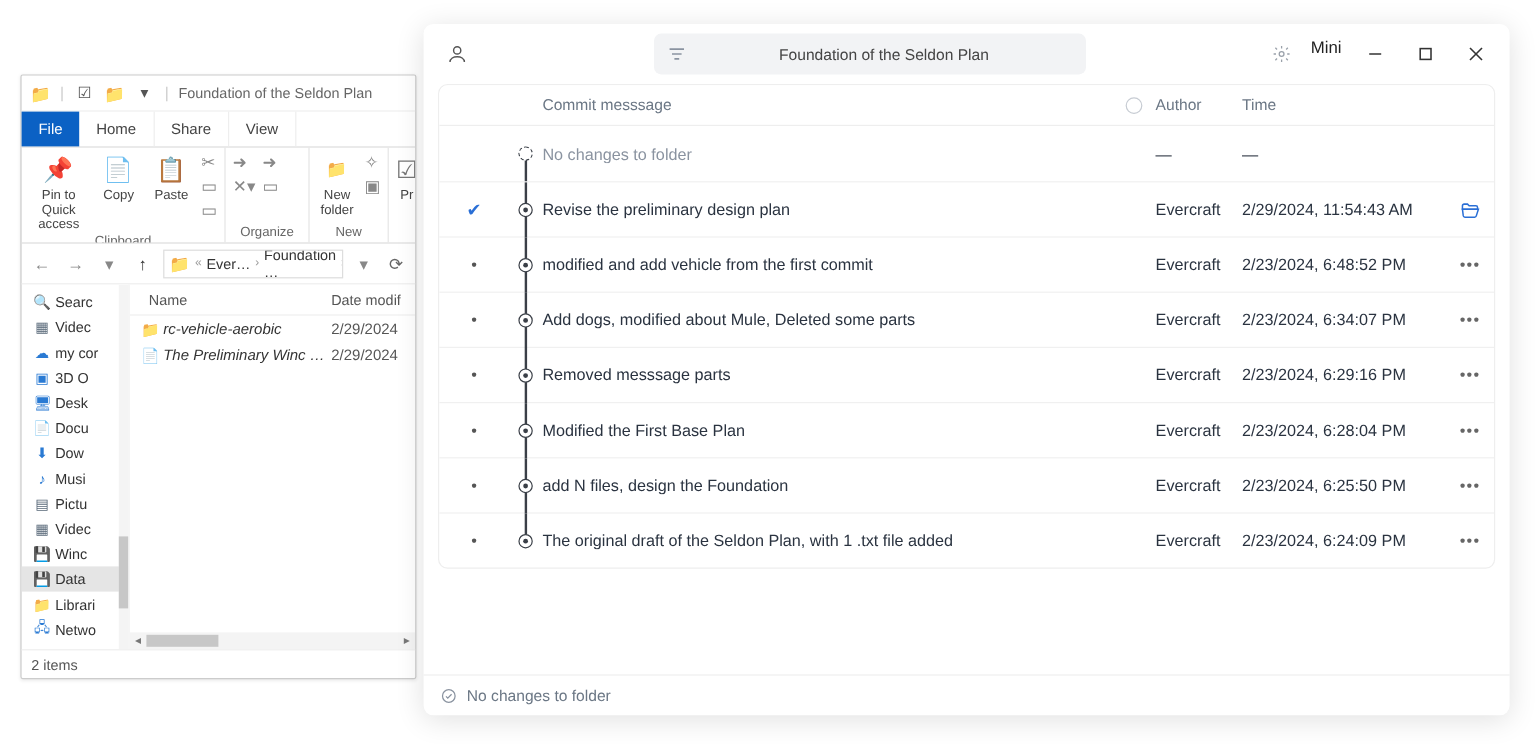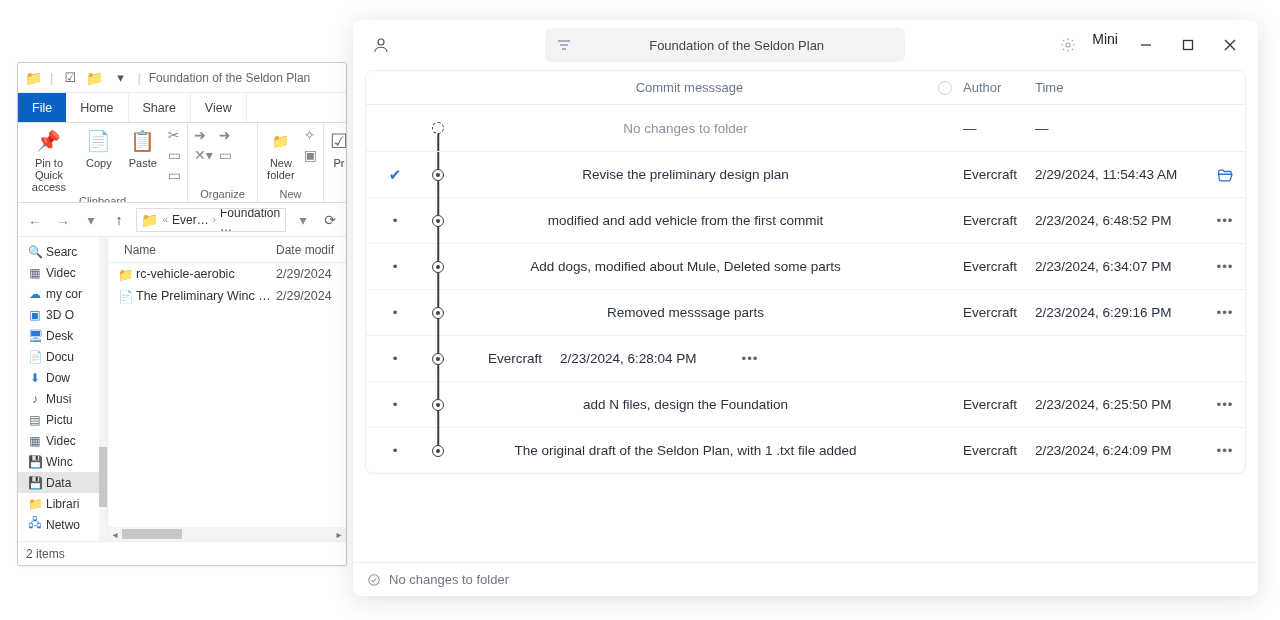--- a/index.html
+++ b/index.html
@@ -50,21 +50,21 @@
   .ti-blue { color:#2a7ad3; }
   .ti-yellow { color:#f5bc2e; }
   .ti-mono { color:#5a6a7a; }
 
   .files { flex:1; display:flex; flex-direction:column; overflow:hidden; position:relative; }
   .fhdr { height:26px; display:flex; align-items:center; border-bottom:1px solid #eee; font-size:12px; color:#555; }
   .fcol-name { flex:1; padding-left:16px; }
   .fcol-date { width:70px; }
   .frow { height:22px; display:flex; align-items:center; font-size:12.5px; color:#333; }
   .frow .fi { width:28px; padding-left:10px; }
-  .frow .fn { flex:1; white-space:nowrap; overflow:hidden; text-overflow:ellipsis; }
+  .frow .fn { flex:1; white-space:nowrap; overflow:hidden; text-overflow:ellipsis;font-style:italic; }
   .frow .fd { width:70px; color:#555; white-space:nowrap; overflow:hidden; }
   .files-hscroll { position:absolute; left:0; bottom:0; right:0; height:14px; background:#f4f4f4; display:flex; align-items:center; }
   .hs-arrow { width:14px; text-align:center; color:#777; font-size:10px; }
   .hs-track { flex:1; height:10px; position:relative; }
   .hs-thumb { position:absolute; left:0; top:0; width:60px; height:10px; background:#c7c7c7; }
 
   .statusbar { height:24px; border-top:1px solid #eee; display:flex; align-items:center; padding:0 8px; font-size:12px; color:#555; }
 
   
   .vc {
@@ -82,21 +82,21 @@
   .vc-right { display:flex; gap:14px; }
   .vc-mini { font-size:14px; color:#222; font-weight:500; }
   .winbtn { width:28px; height:28px; display:flex; align-items:center; justify-content:center; color:#444; font-size:14px; border-radius:4px; }
   .vc-gear { color:#888; }
 
   .vc-main { flex:1; padding:0 12px 0 12px; overflow:hidden; }
   .table { border:1px solid #eee; border-radius:8px; overflow:hidden; }
   .thead { height:34px; display:flex; align-items:center; font-size:13px; color:#888; background:#fff; border-bottom:1px solid #eee; }
   .col-sel   { width:58px; }
   .col-graph { width:28px; }
-  .col-msg   { flex:1; padding-left:0;text-align:center; }
+  .col-msg   { flex:1; padding-left:0; }
   .col-ring  { width:36px; display:flex; justify-content:center; }
   .col-auth  { width:72px; }
   .col-time  { width:170px; }
   .col-act   { width:40px; display:flex; justify-content:center; }
   .thead .col-msg, .thead .col-auth, .thead .col-time { color:#6b7785; }
   .thead .ring { width:14px; height:14px; border:1.5px solid #c7ccd3; border-radius:50%; }
 
   .trow { height:46px; display:flex; align-items:center; border-top:1px solid #f0f0f0; font-size:13.5px; color:#2a3340; }
   .trow:first-of-type { border-top:none; }
   .trow .msg { white-space:nowrap; overflow:hidden; text-overflow:ellipsis; padding-right:8px; }
@@ -469,20 +469,21 @@
           </div>
           <div class="trow">
             <div class="seldot">•</div>
             <div class="graph-cell">
       <span class="gline-top"></span>
       <span class="gnode ">
                 <span class="inner"></span>
               </span>
       <span class="gline-bottom"></span>
     </div>
+            <div class="col-msg msg">Modified the First Base Plan</div>
             <div class="col-ring"></div>
             <div class="col-auth">Evercraft</div>
             <div class="col-time">2/23/2024, 6:28:04 PM</div>
             <div class="col-act">
               <span class="more">•••</span>
             </div>
           </div>
           <div class="trow">
             <div class="seldot">•</div>
             <div class="graph-cell">

